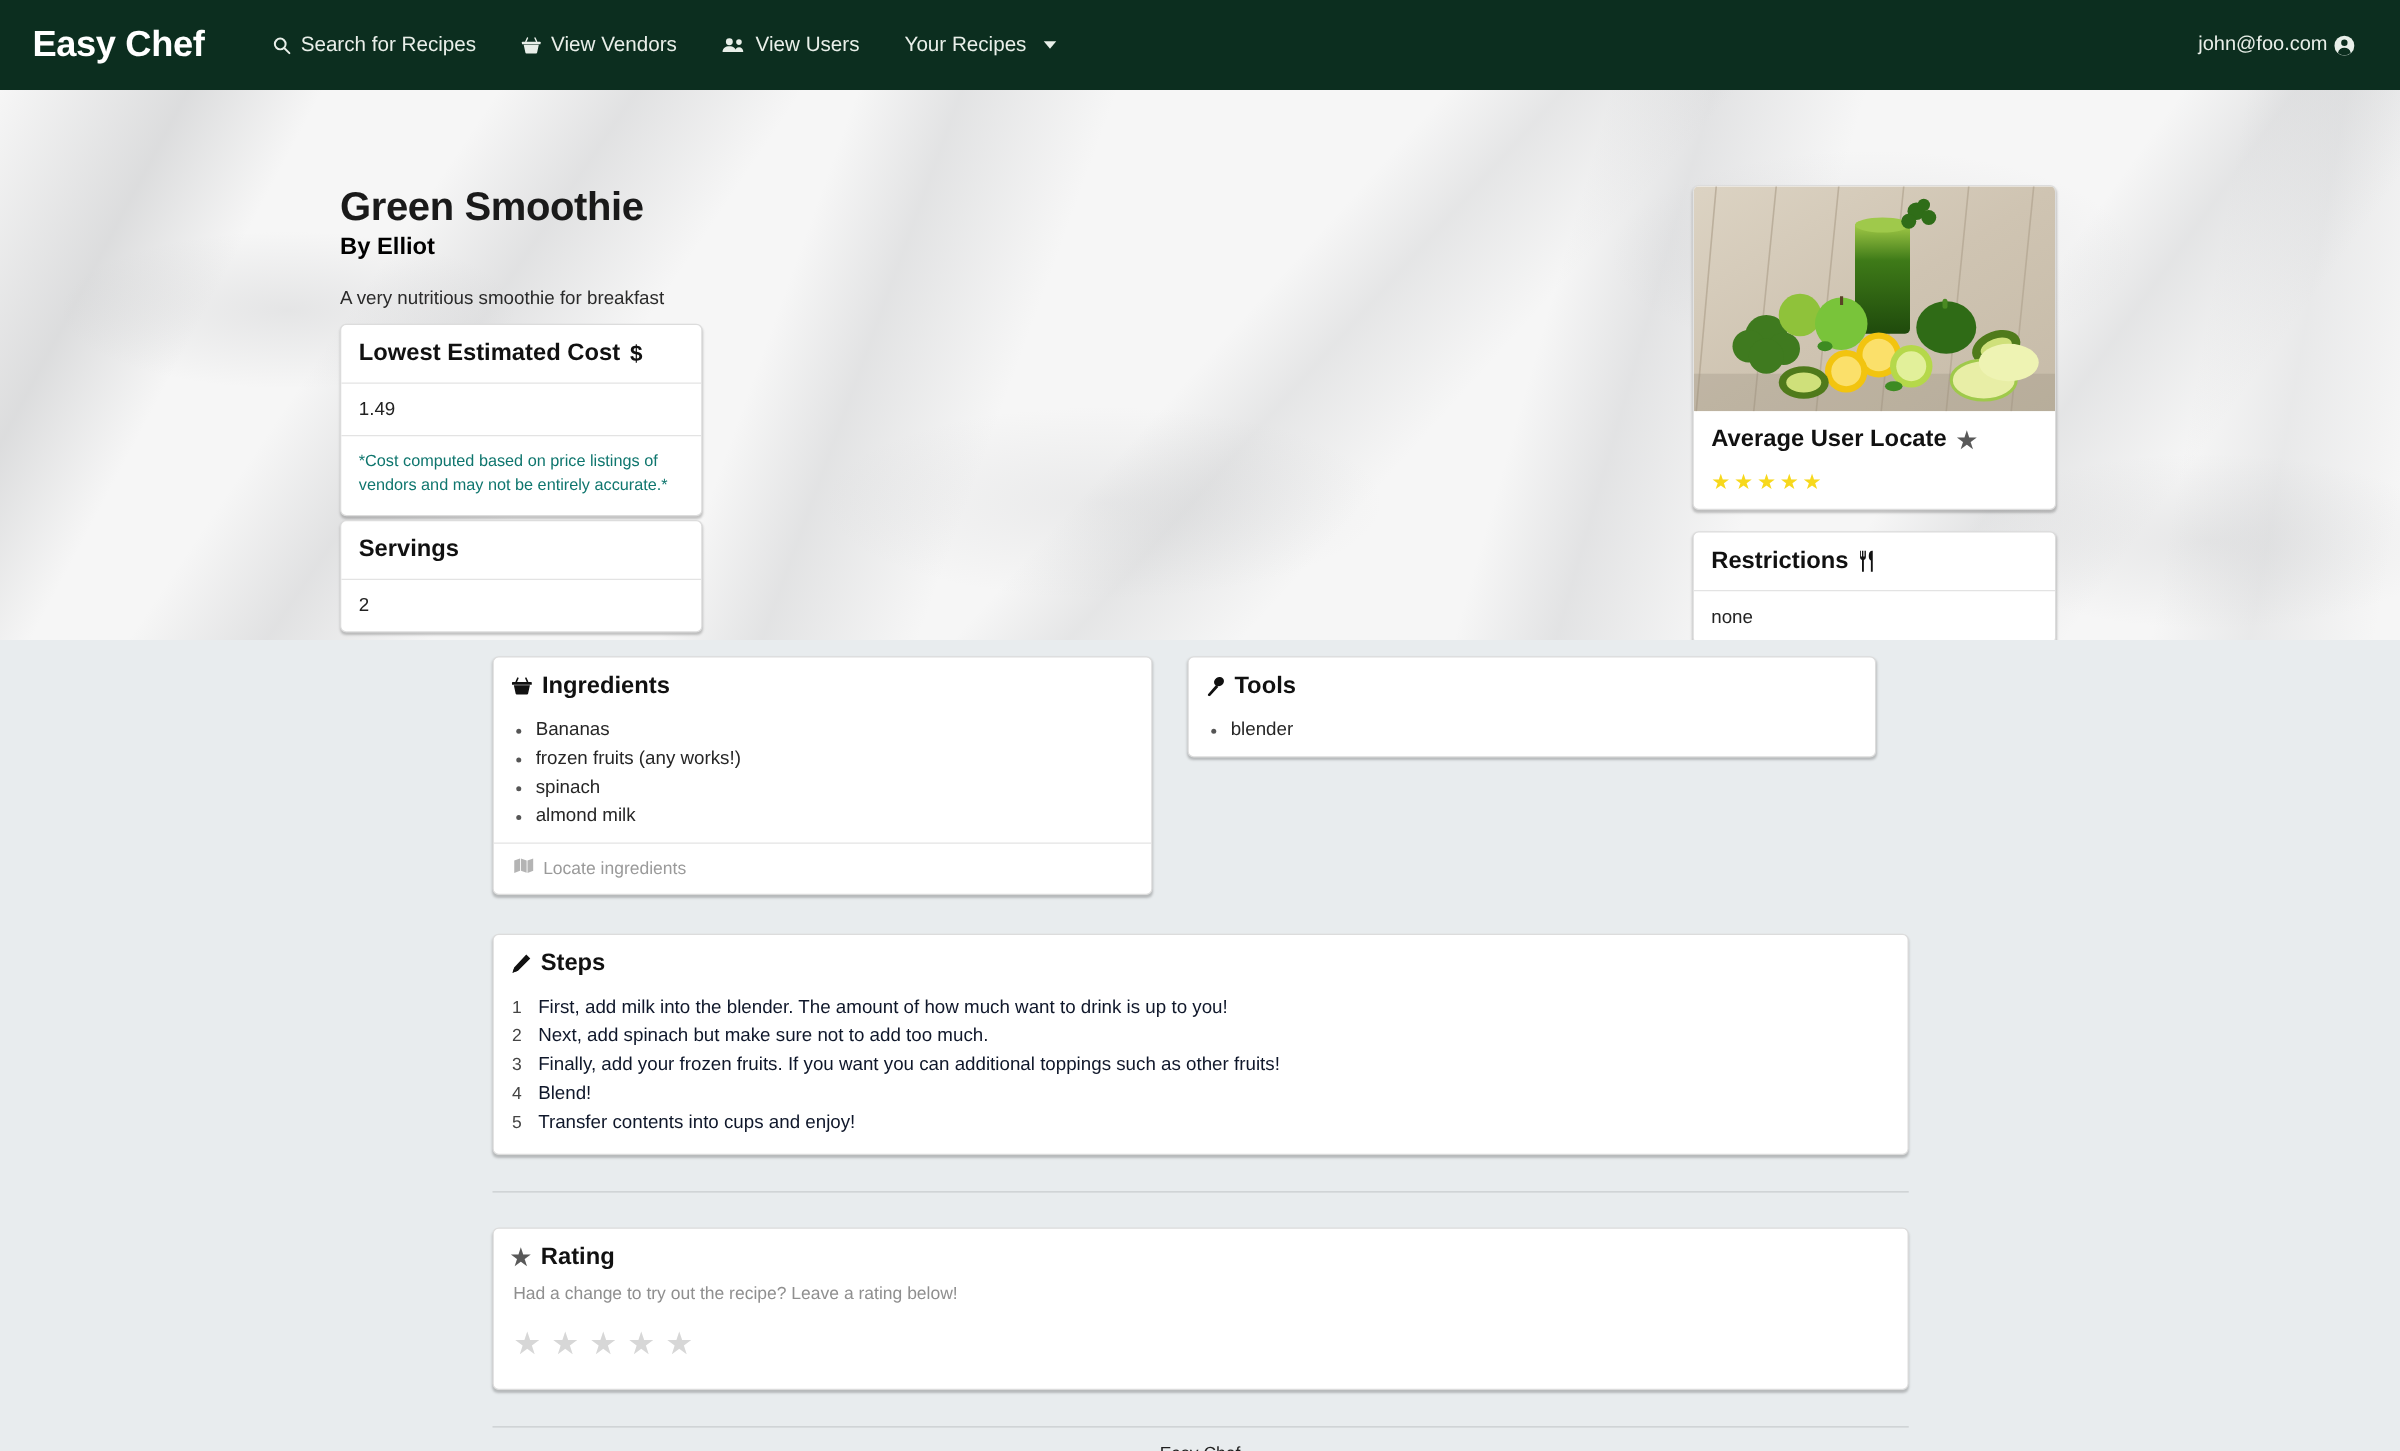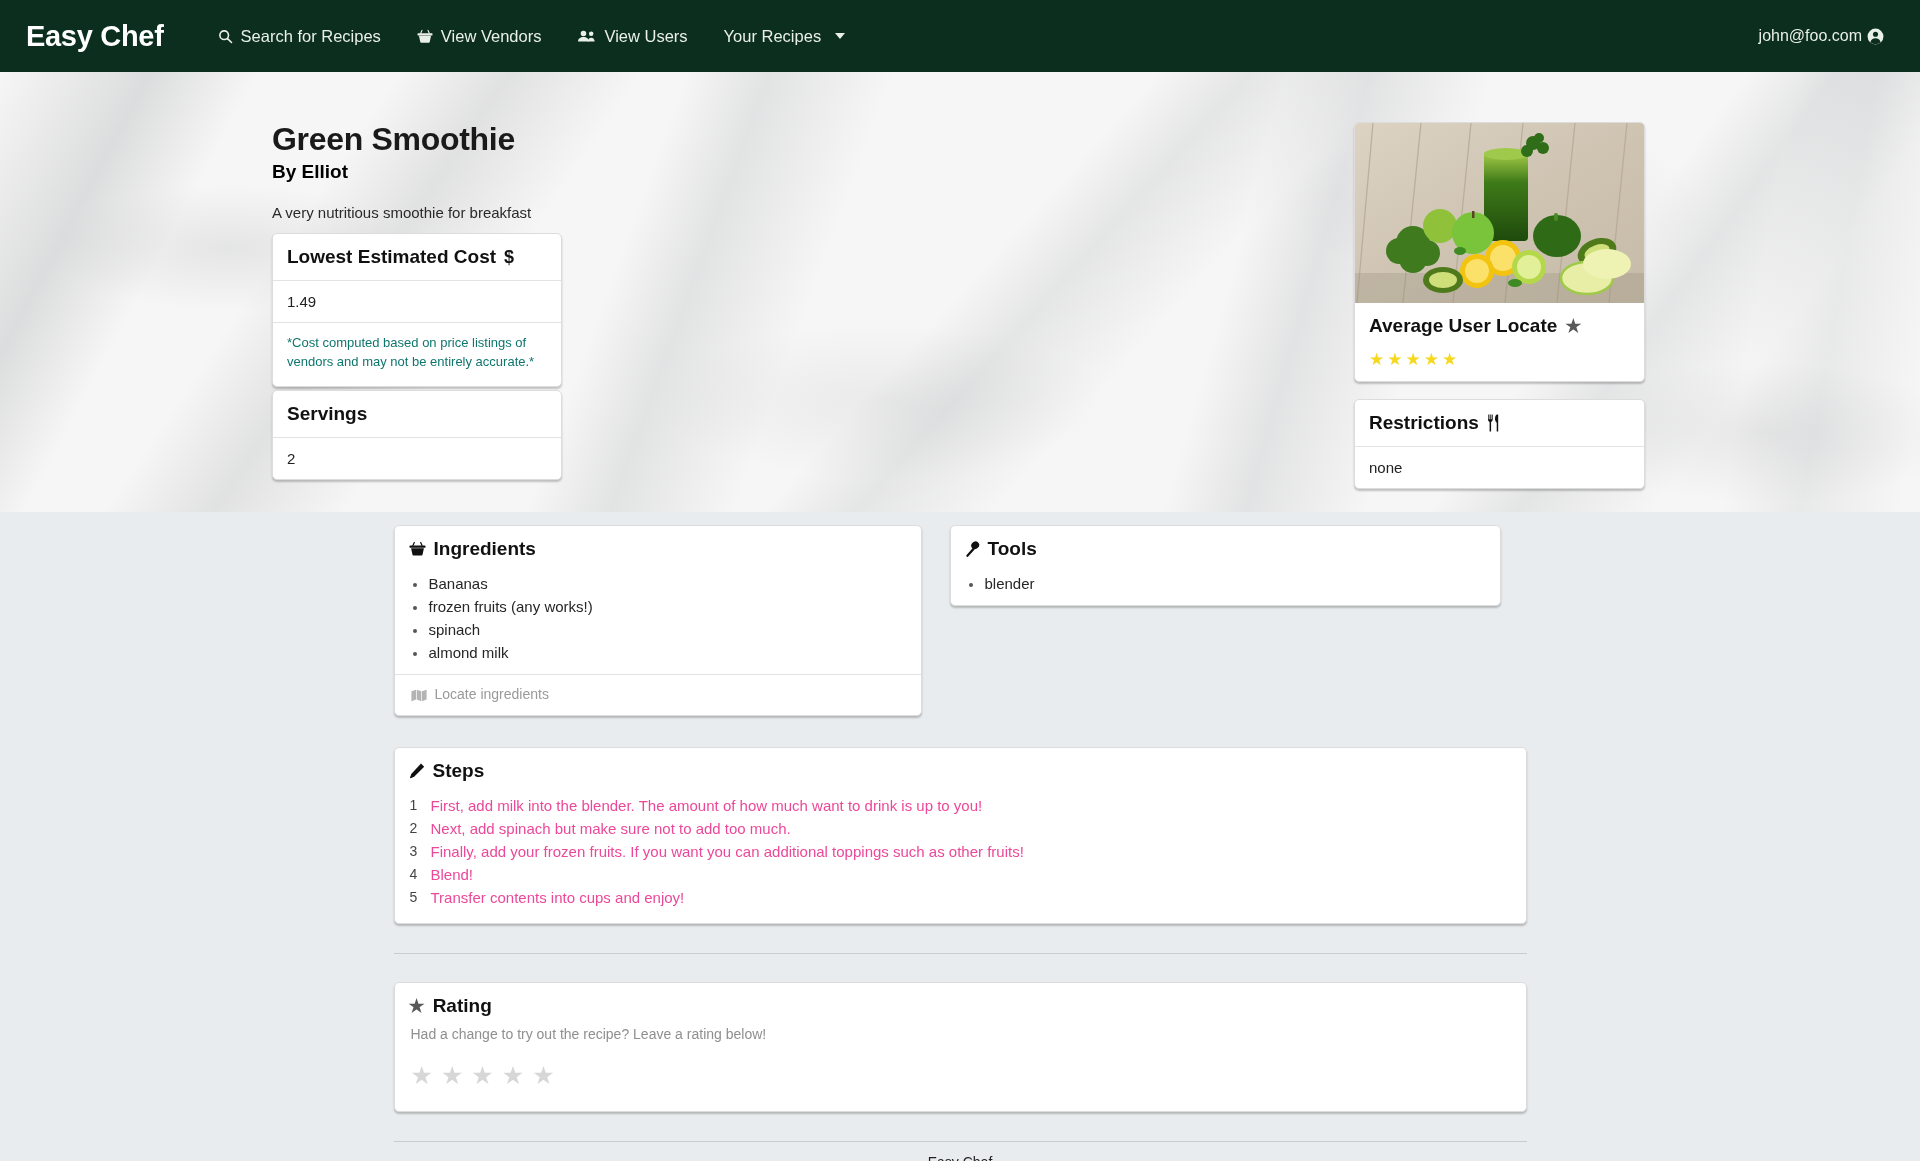--- a/index.html
+++ b/index.html
@@ -79,21 +79,21 @@
       linear-gradient(100deg, rgba(185,187,190,0.00) 90%, rgba(185,187,190,0.22) 94%, rgba(255,255,255,0) 99%),
       radial-gradient(ellipse 260px 90px at 12% 40%, rgba(150,152,156,0.18), rgba(255,255,255,0) 70%),
       radial-gradient(ellipse 320px 110px at 46% 75%, rgba(150,152,156,0.13), rgba(255,255,255,0) 70%),
       radial-gradient(ellipse 300px 120px at 78% 30%, rgba(150,152,156,0.14), rgba(255,255,255,0) 70%),
       radial-gradient(ellipse 280px 100px at 92% 82%, rgba(150,152,156,0.16), rgba(255,255,255,0) 70%);
   }
   .hero-inner {
     position: relative;
     width: 1400px;
     margin: 0 auto;
-    padding-top: 50px;
+    padding-top: 76px;
     display: flex;
   }
   .hero-left { width: 700px; padding-left: 12px; }
   .hero-right { width: 300px; margin-left: auto; margin-right: 6px; }
 
   .recipe-title {
     font-size: 32px;
     font-weight: bold;
     color: #1a1a1a;
     letter-spacing: -0.3px;
@@ -184,30 +184,30 @@
     width: 4px; height: 4px;
     border-radius: 50%;
     background: #555;
   }
   .card-foot {
     border-top: 1px solid #e3e3e3;
     padding: 11px 15px 13px 16px;
     font-size: 14px;
     color: #9a9a9a;
     display: flex;
-    align-items: flex-end;
+    align-items: flex-start;
     gap: 8px;
     cursor: pointer;
   }
 
   .steps-card { width: 1133px; margin-top: 31px; }
   .steps-list { list-style: none; padding: 0 0 14px 0; margin: 0; counter-reset: st; }
   .steps-list li {
     font-size: 15px;
-    color: #ec4899;
+    color: #0f172a;
     padding: 3px 0 3px 36px;
     position: relative;
     counter-increment: st;
   }
   .steps-list li::before {
     content: counter(st);
     position: absolute;
     left: 15px; top: 3px;
     font-size: 14px;
     color: #444;

